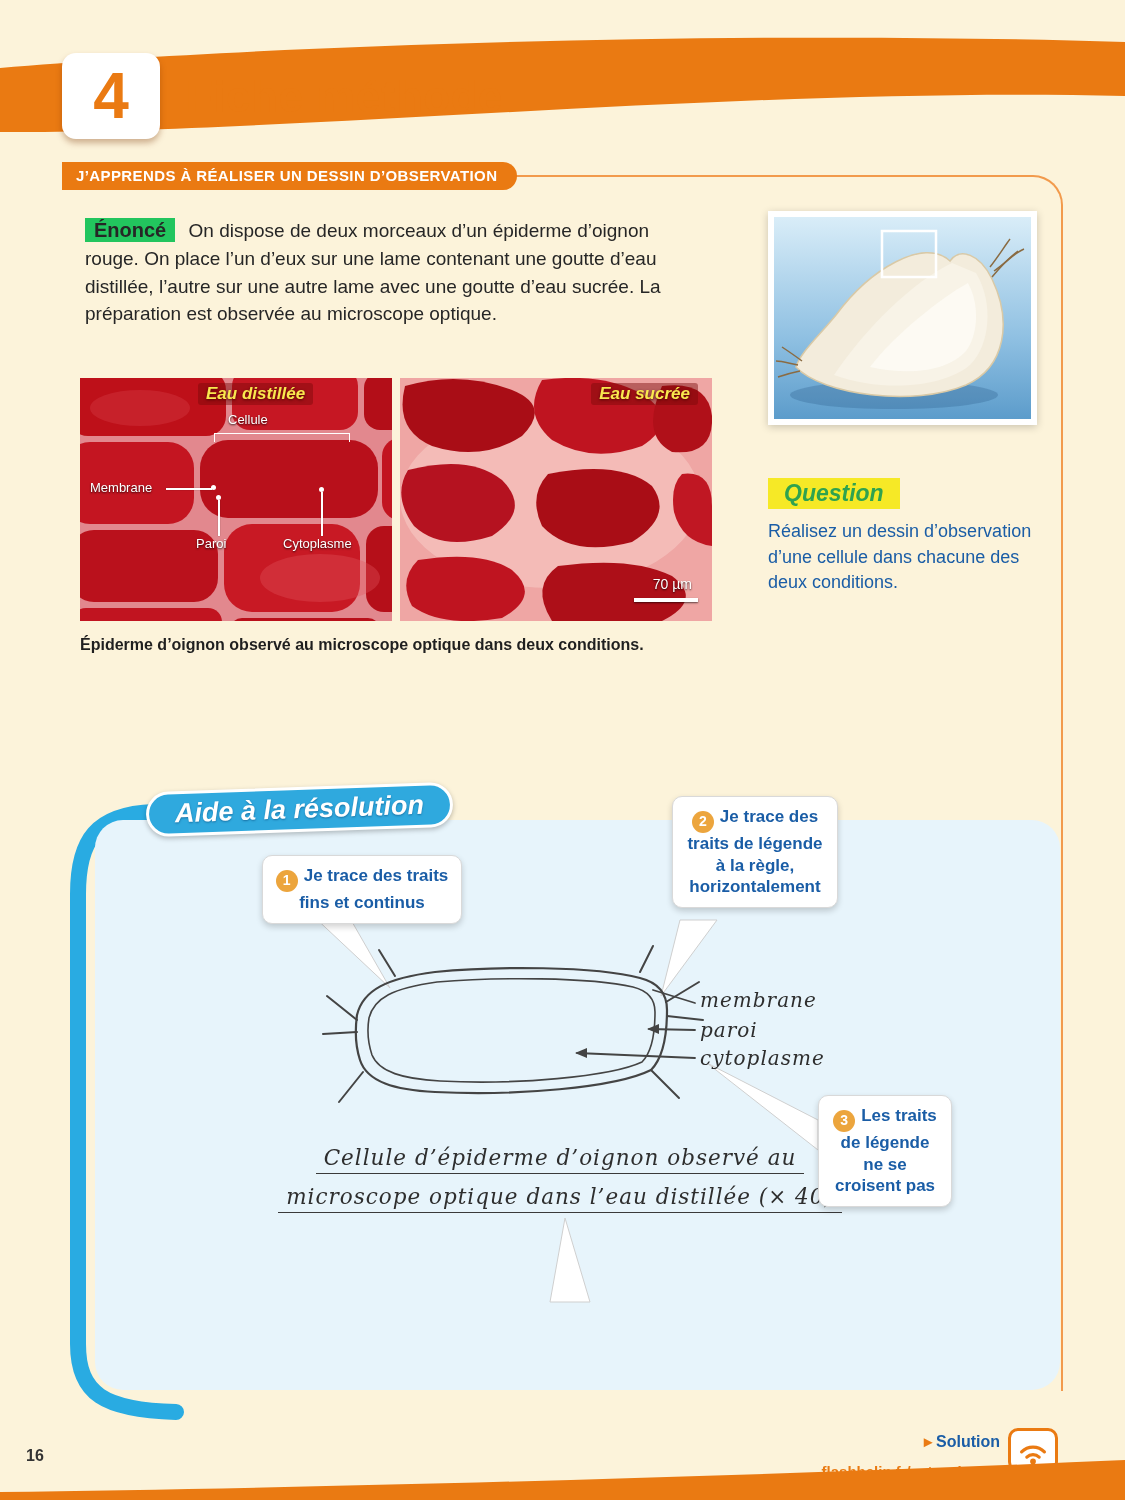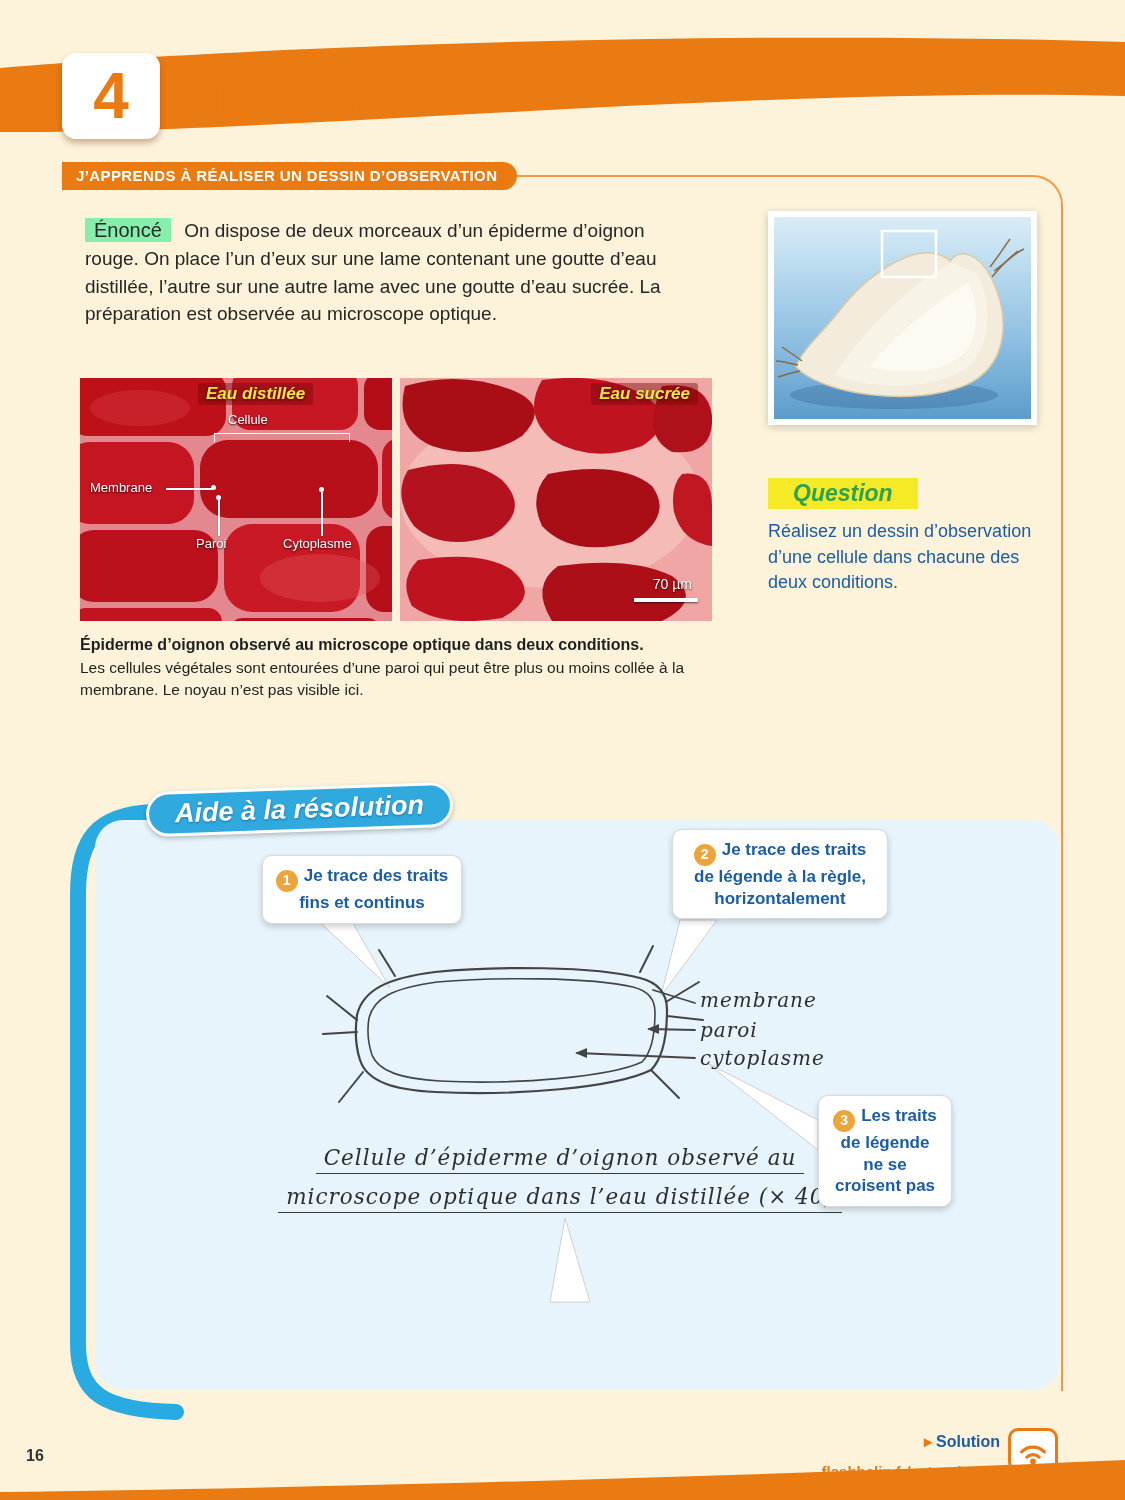--- a/index.html
+++ b/index.html
@@ -14,21 +14,21 @@
     border-radius:14px; box-shadow:0 4px 6px rgba(120,50,0,.35); display:flex; align-items:center; justify-content:center; }
   .chapter-num { color:#EA7A12; font-size:64px; font-weight:bold; }
   .page-title { position:absolute; left:186px; top:72px; color:#EA7A12; font-size:44px; font-weight:bold; letter-spacing:.5px; }
   .banner { position:absolute; left:62px; top:162px; height:28px; line-height:28px; background:#EA7A12; color:#fff;
     font-weight:bold; font-size:15px; letter-spacing:.4px; padding:0 20px 0 14px; border-radius:0 14px 14px 0; }
   .frame-line { position:absolute; left:497px; top:175px; width:566px; height:1216px;
     border-top:2px solid #F29A4C; border-right:2px solid #F29A4C; border-radius:0 30px 0 0; }
 
   
   .enonce { position:absolute; left:85px; top:216px; width:618px; font-size:19px; line-height:1.45; color:#262626; }
-  .hl { background:#86efac; font-weight:normal; padding:1px 9px; }
+  .hl { background:#22c55e; font-weight:bold; padding:1px 9px; }
   .enonce .hl { font-size:20px; margin-right:8px; }
 
   
   .micro { position:absolute; width:312px; height:243px; overflow:hidden; background:#9c0f16; }
   .micro svg { position:absolute; left:0; top:0; }
   .micro-label { position:absolute; font-style:italic; font-weight:bold; color:#F9E84E; font-size:17px;
     text-shadow:0 1px 3px rgba(70,0,0,.9); padding:1px 8px; background:rgba(120,8,8,.45); border-radius:3px; }
   .ann { position:absolute; color:#fff; font-size:13px; text-shadow:0 1px 2px rgba(0,0,0,.8); }
   .ann-line { position:absolute; background:#fff; box-shadow:0 0 1px rgba(0,0,0,.6); }
   .ann-dot { position:absolute; width:5px; height:5px; border-radius:50%; background:#fff; }
@@ -38,35 +38,35 @@
   .caption { position:absolute; left:80px; top:634px; width:660px; color:#1f1f1f; font-size:15.5px; line-height:1.42; }
   .caption .cap-title { font-weight:bold; font-size:16px; }
 
   
   .photo-card { position:absolute; left:768px; top:211px; width:269px; height:214px; background:#fff;
     padding:6px; box-shadow:0 2px 8px rgba(0,0,0,.2); }
 
   
   .question-block { position:absolute; left:768px; top:478px; width:285px; }
   .question-label { display:inline-block; background:#F6E926; color:#2FA34F; font-weight:bold; font-style:italic;
-    font-size:23px; padding:2px 25px; }
+    font-size:23px; padding:2px 16px; }
   .question-text { margin-top:10px; color:#1A5DA6; font-size:18px; line-height:1.42; }
 
   
   .aide-panel { position:absolute; left:95px; top:820px; width:965px; height:570px; background:#E7F4FB; border-radius:28px; }
   .aide-bubble { position:absolute; left:146px; top:787px; background:#2FA9DE; border:3px solid #fff; border-radius:24px;
     padding:4px 26px; color:#fff; font-weight:bold; font-style:italic; font-size:27px; transform:rotate(-2deg);
     box-shadow:0 2px 5px rgba(0,0,0,.25); text-shadow:0 1px 2px rgba(0,60,110,.5); }
   .draw-layer { position:absolute; left:95px; top:820px; }
 
   .callout { position:absolute; background:#fff; border:1px solid #d9d9d9; border-radius:10px;
     box-shadow:0 3px 6px rgba(0,0,0,.18); padding:9px 12px; text-align:center; color:#1A5DA6;
     font-weight:bold; font-size:17px; line-height:1.28; }
   .c1 { left:262px; top:855px; width:200px; }
-  .c2 { left:672px; top:829px; width:216px; }
+  .c2 { left:672px; top:796px; width:166px; }
   .c3 { left:818px; top:1095px; width:134px; }
   .c4 { left:400px; top:1300px; width:296px; }
   .step-num { display:inline-flex; align-items:center; justify-content:center; width:22px; height:22px;
     border-radius:50%; background:#ECA53D; color:#fff; font-size:14px; font-weight:bold; margin-right:6px; vertical-align:-4px; }
 
   .hand { position:absolute; font-family:"DejaVu Serif", serif; font-style:italic; color:#2e2e2e; }
   .hand-label { font-size:20px; letter-spacing:1px; }
   .hand-title-wrap { position:absolute; left:275px; top:1145px; width:570px; text-align:center; }
   .hand-title { display:inline-block; font-family:"DejaVu Serif", serif; font-style:italic; color:#2e2e2e;
     font-size:21.5px; letter-spacing:1px; border-bottom:1.5px solid #3a3a3a; padding:0 8px 3px 8px; margin-bottom:10px; }
@@ -146,21 +146,20 @@
       <path d="M18,182 Q82,172 112,192 Q142,218 102,240 Q42,250 12,228 Q-2,202 18,182 Z" fill="#BF1420"></path>
       <path d="M158,188 Q232,178 272,198 Q304,222 262,243 L152,243 Q130,208 158,188 Z" fill="#AD0F18"></path>
     </svg>
     <div class="micro-label" style="right:14px; top:5px;">Eau sucrée</div>
     <div class="ann" style="right:20px; top:198px; font-size:14px;">70 µm</div>
     <div class="scalebar" style="right:14px; top:220px; width:64px; height:3.5px;"></div>
   </div>
 
   <div class="caption">
     <div class="cap-title">Épiderme d’oignon observé au microscope optique dans deux conditions.</div>
-    <div>Les cellules végétales sont entourées d’une paroi qui peut être plus ou moins collée à la membrane. Le noyau n’est pas visible ici.</div>
   </div>
 
   <div class="photo-card">
     <svg width="257" height="202" viewBox="0 0 257 202">
       <defs>
         <linearGradient id="sky" x1="0" y1="0" x2="0" y2="1">
           <stop offset="0" stop-color="#D9EDF8"></stop>
           <stop offset="0.6" stop-color="#8FC0E2"></stop>
           <stop offset="1" stop-color="#5C9CCB"></stop>
         </linearGradient>

